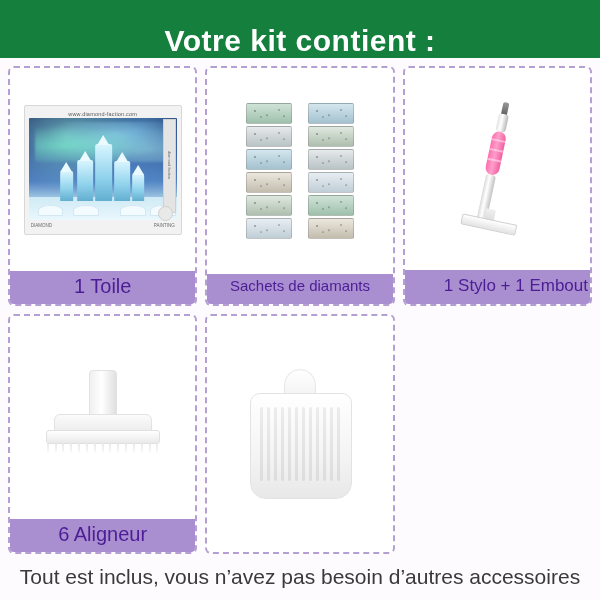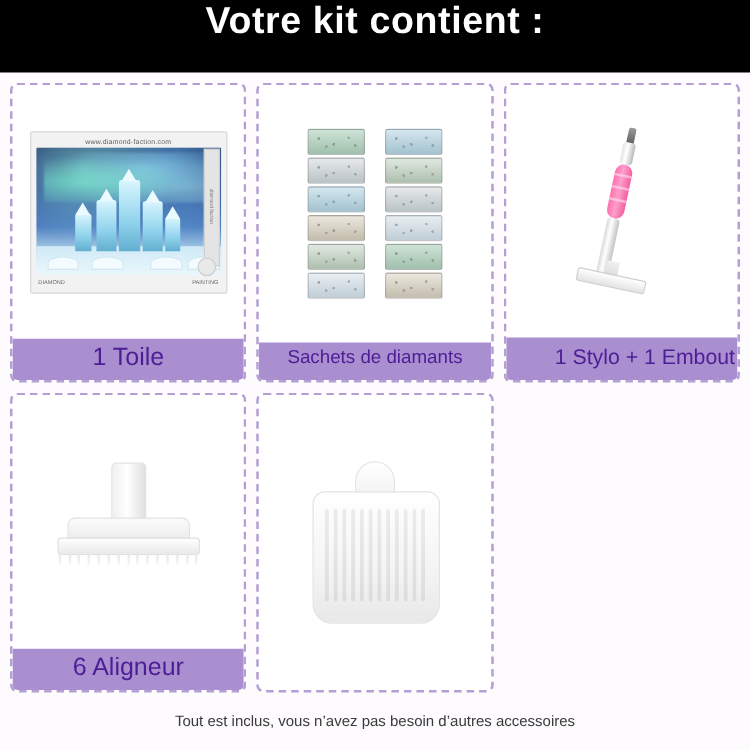--- a/index.html
+++ b/index.html
@@ -20,23 +20,23 @@
     height: 600px;
     background: #fdfbfe;
     box-sizing: border-box;
     display: flex;
     flex-direction: column;
   }
 
   
   .header {
     height: 58px;
-    background: #000000;
-    display: flex;
-    align-items: flex-start;
+    background: #15803d;
+    display: flex;
+    align-items: flex-end;
     justify-content: center;
     flex: 0 0 auto;
   }
   .header-title {
     color: #ffffff;
     font-size: 30px;
     font-weight: bold;
     letter-spacing: 0.5px;
   }
 
@@ -94,21 +94,21 @@
   
   .footer {
     flex: 0 0 auto;
     height: 46px;
     display: flex;
     align-items: center;
     justify-content: center;
     background: #fdfbfe;
   }
   .footer-text {
-    font-size: 12px;
+    font-size: 21px;
     color: #3a3a3a;
   }
 
   
   .canvas-frame {
     width: 158px;
     height: 130px;
     background: #f2f2f2;
     border: 1px solid #d8d8d8;
     border-radius: 2px;

